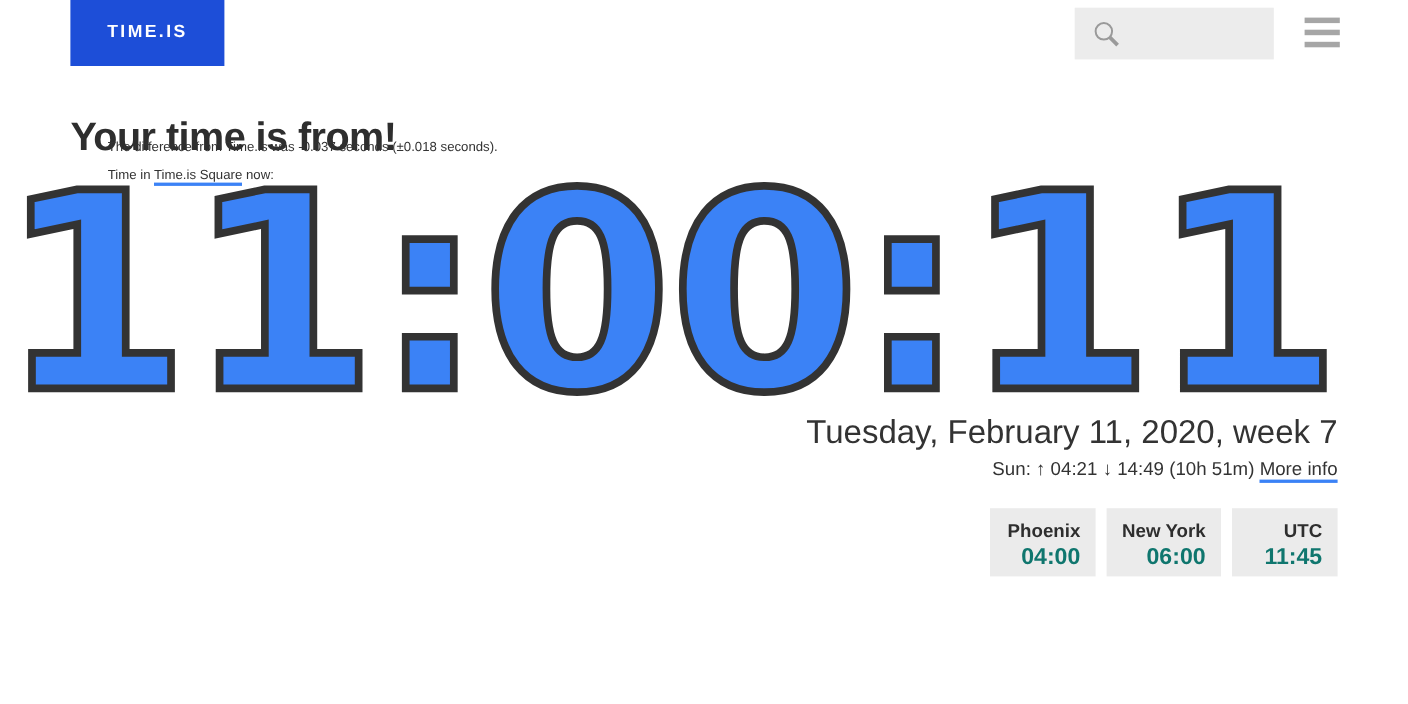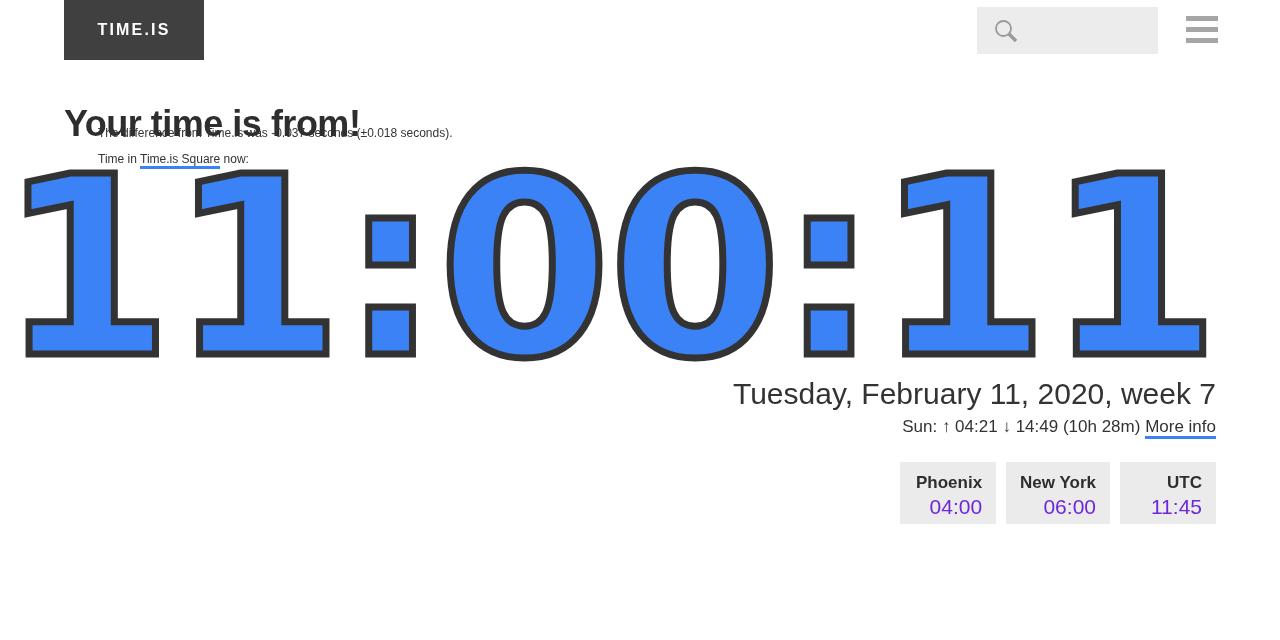--- a/index.html
+++ b/index.html
@@ -23,21 +23,21 @@
     left: 0;
     width: 1280px;
     height: 60px;
   }
   .logo {
     position: absolute;
     left: 64px;
     top: 0;
     width: 140px;
     height: 60px;
-    background: #404040;
+    background: #1d4ed8;
     display: flex;
     align-items: center;
     justify-content: center;
   }
   .logo-text {
     color: #ffffff;
     font-size: 16px;
     font-weight: bold;
     letter-spacing: 2.2px;
   }
@@ -172,23 +172,24 @@
   }
   .city-name {
     font-size: 17px;
     font-weight: bold;
     color: #2e2e2e;
     line-height: 22px;
     white-space: nowrap;
   }
   .city-time {
     font-size: 21px;
-    color: #6d28d9;
+    color: #0f766e;
     line-height: 26px;
     white-space: nowrap;
+    font-weight: bold;
   }
 </style>
 </head>
 <body>
 
 <div class="header">
 
   <div class="logo">
     <span class="logo-text">TIME.IS</span>
   </div>
@@ -214,21 +215,21 @@
 <h1 class="headline">Your time is from!</h1>
 
 <div class="subline subline-1">The difference from Time.is was -0.037 seconds (±0.018 seconds).</div>
 
 <div class="subline subline-2"><span>Time in </span><a class="inline-link">Time.is Square</a><span> now:</span></div>
 
 <div class="clock">11:00:11</div>
 
 <div class="date-line">Tuesday, February 11, 2020, week 7</div>
 
-<div class="sun-line"><span>Sun:</span>&nbsp;<span>↑</span>&nbsp;<span>04:21</span>&nbsp;<span>↓</span>&nbsp;<span>14:49</span>&nbsp;<span>(10h 28m)</span>&nbsp;<a class="inline-link">More info</a></div>
+<div class="sun-line"><span>Sun:</span>&nbsp;<span>↑</span>&nbsp;<span>04:21</span>&nbsp;<span>↓</span>&nbsp;<span>14:49</span>&nbsp;<span>(10h 51m)</span>&nbsp;<a class="inline-link">More info</a></div>
 
 <div class="cities">
   <div class="city-box">
     <div class="city-name">Phoenix</div>
     <div class="city-time">04:00</div>
   </div>
   <div class="city-box">
     <div class="city-name">New York</div>
     <div class="city-time">06:00</div>
   </div>

